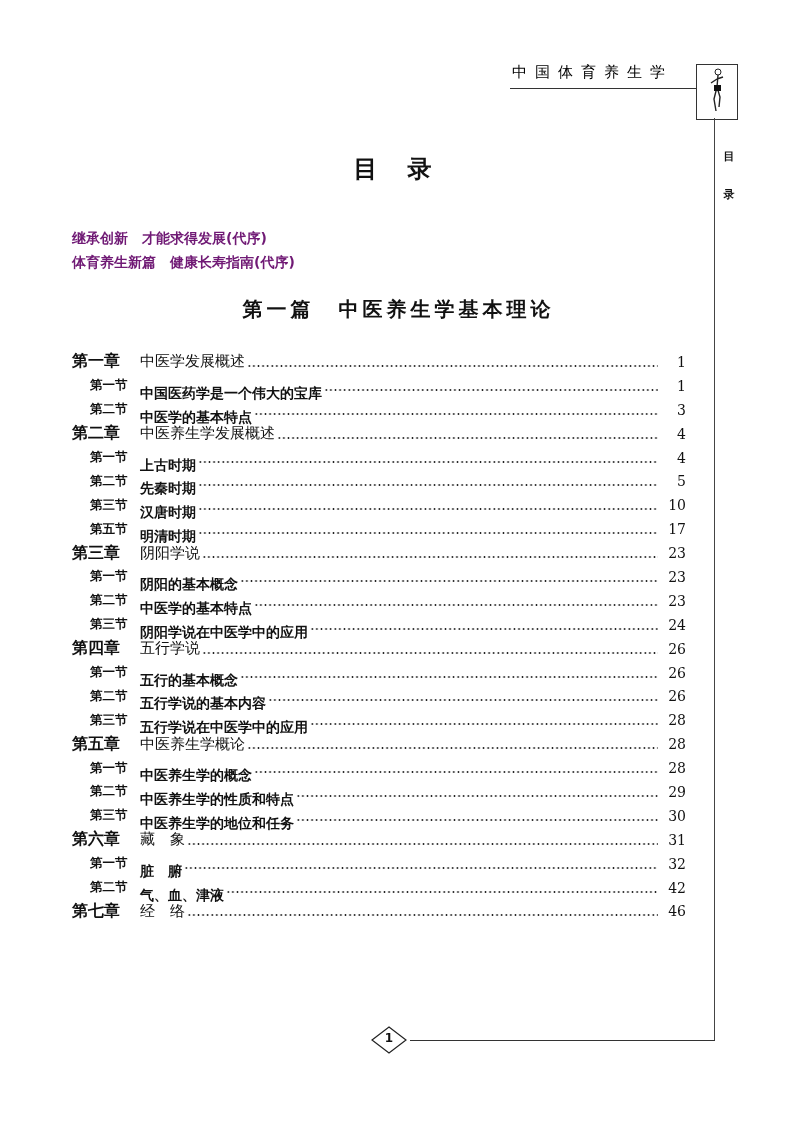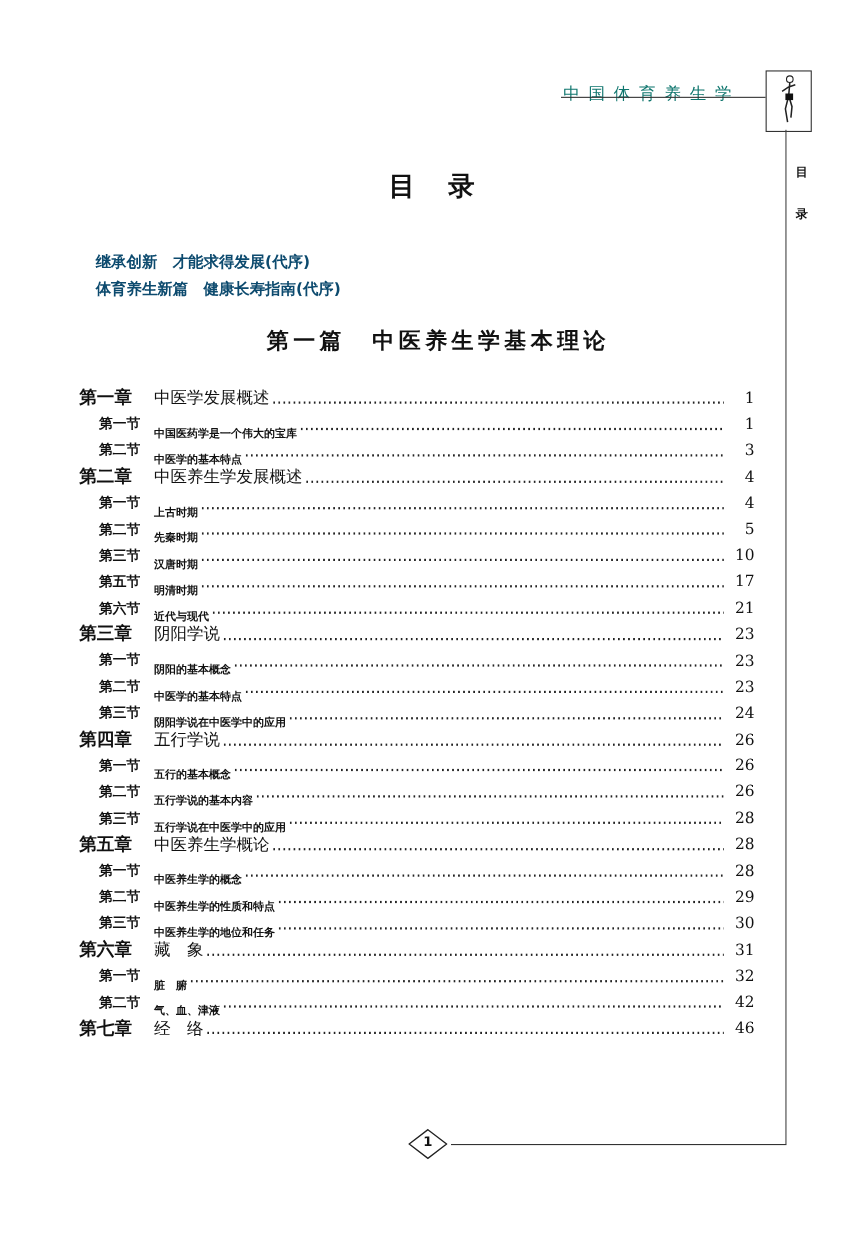--- a/index.html
+++ b/index.html
@@ -1,41 +1,41 @@
 <!DOCTYPE html>
 <html><head>
 <meta charset="utf-8">
 <style>
   html, body { margin: 0; padding: 0; background: #ffffff; }
   body { width: 787px; height: 1122px; position: relative; overflow: hidden;
          font-family: "DejaVu Serif", "Liberation Serif", serif; color: #111; }
-  .header-title { position: absolute; left: 512px; top: 76px; font-size: 15px;
-                  letter-spacing: 8px; font-family: "DejaVu Sans", sans-serif; color: #0f766e; }
+  .header-title { position: absolute; left: 512px; top: 63px; font-size: 15px;
+                  letter-spacing: 8px; font-family: "DejaVu Sans", sans-serif; color: #000000; }
   .header-rule { position: absolute; left: 510px; top: 88px; width: 205px; height: 1px; background: #333; }
   .corner-box { position: absolute; left: 696px; top: 64px; width: 40px; height: 54px;
                 border: 1px solid #333; border-left: 1px solid #333; border-bottom: 1px solid #333; background:#fff; }
   .runner { position: absolute; left: 10px; top: 2px; width: 20px; height: 50px; }
   .vline { position: absolute; left: 714px; top: 118px; width: 1px; height: 922px; background: #444; }
   .side-tab { position: absolute; left: 722px; top: 138px; font-size: 11px; line-height: 38px;
               font-family: "DejaVu Sans", sans-serif; font-weight: bold; width: 14px; text-align: center; }
   .main-title { position: absolute; left: 0; width: 787px; top: 153px; text-align: center;
                 font-family: "DejaVu Sans", sans-serif; font-weight: bold; font-size: 24px; letter-spacing: 30px; padding-left: 28px; box-sizing: border-box; }
-  .preface { position: absolute; left: 72px; font-size: 14px; font-family: "DejaVu Sans", sans-serif; font-weight: bold; color: #0c4a6e; margin-left: 15px; }
+  .preface { position: absolute; left: 72px; font-size: 14px; font-family: "DejaVu Sans", sans-serif; font-weight: bold; color: #701a75; }
   .part-title { position: absolute; left: 0; width: 787px; top: 296px; text-align: center;
                 font-weight: bold; font-size: 20px; letter-spacing: 4px; padding-left: 10px; box-sizing: border-box; }
   .toc { position: absolute; left: 72px; top: 350px; width: 614px; }
   .row { position: relative; height: 23.9px; display: flex; align-items: center; }
   .row .num { flex: 0 0 auto; }
   .row.chapter { font-size: 16px; }
   .row.chapter .num { width: 68px; font-weight: bold; font-family: "DejaVu Sans", sans-serif; }
   .row.section { font-size: 12.5px; padding-left: 18px; }
   .row.section .num { width: 50px; font-weight: bold; font-family: "DejaVu Sans", sans-serif; }
   .row .title { flex: 0 0 auto; font-family: Liberation Serif, serif; white-space: nowrap; }
   .row.chapter .title { font-size: 15px; }
-  .row.section .title { font-size: 10px; font-weight: bold; margin-top: 16px; }
+  .row.section .title { font-size: 14px; font-weight: bold; margin-top: 16px; }
   .row .leader { flex: 1 1 auto; height: 2px; margin: 0 6px 0 2px; align-self: center; margin-top: 8px;
                  background-image: radial-gradient(circle, #222 0.9px, transparent 1.1px);
                  background-size: 4.6px 2px; background-repeat: repeat-x; }
   .row .page { flex: 0 0 22px; text-align: right; font-size: 14px; font-family: "DejaVu Serif", serif; }
   .footer-line { position: absolute; left: 410px; top: 1040px; width: 305px; height: 1px; background: #333; }
   .page-diamond { position: absolute; left: 371px; top: 1026px; width: 36px; height: 28px; }
   .page-number { position: absolute; left: 371px; top: 1031px; width: 36px; text-align: center;
                  font-size: 12px; font-weight: bold; font-family: "DejaVu Sans", sans-serif; }
 </style>
 </head>
@@ -105,26 +105,20 @@
       <span class="title">汉唐时期</span>
       <span class="leader"></span>
       <span class="page">10</span>
     </div>
     <div class="row section">
       <span class="num">第五节</span>
       <span class="title">明清时期</span>
       <span class="leader"></span>
       <span class="page">17</span>
     </div>
-    <div class="row section">
-      <span class="num">第六节</span>
-      <span class="title">近代与现代</span>
-      <span class="leader"></span>
-      <span class="page">21</span>
-    </div>
     <div class="row chapter">
       <span class="num">第三章</span>
       <span class="title">阴阳学说</span>
       <span class="leader"></span>
       <span class="page">23</span>
     </div>
     <div class="row section">
       <span class="num">第一节</span>
       <span class="title">阴阳的基本概念</span>
       <span class="leader"></span>

